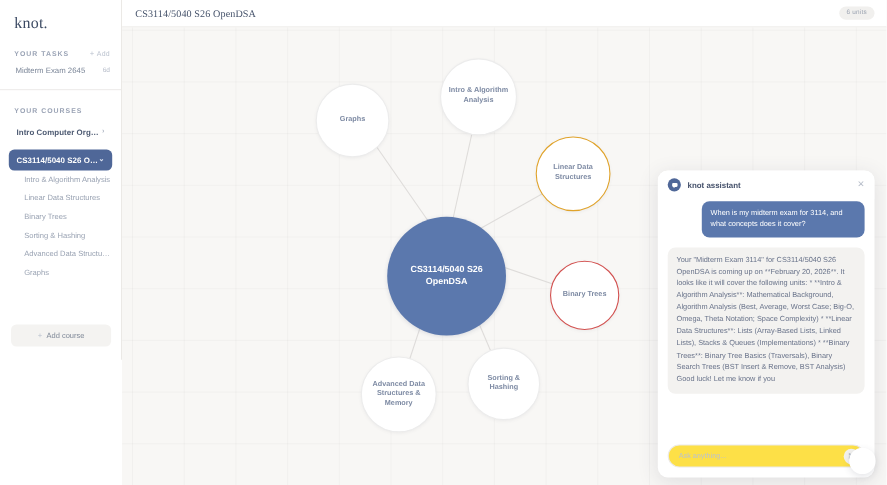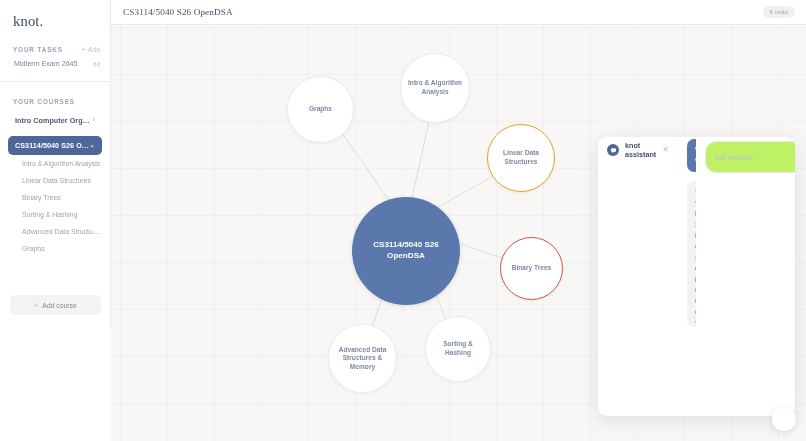--- a/index.html
+++ b/index.html
@@ -140,26 +140,26 @@
     font-weight: bold;
     box-shadow: 0 1px 3px rgba(80,85,100,.07);
   }
   .node.leaf.plain { border: 1px solid #ececec; }
   .node.leaf.warn  { border: 1.5px solid #e0a32b; }
   .node.leaf.danger{ border: 1.5px solid #d2504f; }
 
   
   #chat {
     position: absolute;
-    left: 487px; top: 112px;
+    left: 487px; top: 130px;
     width: 197px; height: 279px;
     background: #ffffff;
     border-radius: 9px;
     box-shadow: 0 4px 18px rgba(60,65,85,.13);
-    display: flex; flex-direction: row;
+    display: flex; flex-direction: column;
     overflow: hidden;
   }
   #chat-head {
     height: 26px; flex: 0 0 26px;
     display: flex; align-items: center; gap: 6px;
     padding: 0 9px 0 9px;
     background: #ffffff;
   }
   .avatar {
     width: 12px; height: 12px; border-radius: 50%;
@@ -187,23 +187,23 @@
     max-height: 146px;
     overflow: hidden;
   }
   #chat-fade {
     position: absolute; left: 0; right: 0; bottom: 0; height: 26px;
     background: linear-gradient(to bottom, rgba(255,255,255,0), #ffffff 78%);
     pointer-events: none;
   }
   #chat-foot { flex: 0 0 34px; padding: 4px 9px 9px 9px; }
   .input-wrap {
-    height: 32px; border: 1px solid #eceae8; border-radius: 11px;
-    display: flex; padding: 0 4px 0 9px;
-    background: #bef264;
+    height: 21px; border: 1px solid #eceae8; border-radius: 11px;
+    display: flex; align-items: center; padding: 0 4px 0 9px;
+    background: #fde047;
   }
   .chat-input {
     flex: 1; border: 0; outline: 0; background: transparent;
     font-family: "Liberation Sans", sans-serif;
     font-size: 6.6px; color: #6f7788;
   }
   .chat-input::placeholder { color: #bcc2cd; }
   .send-btn {
     width: 14px; height: 14px; border-radius: 50%;
     background: #f2f1ef;

